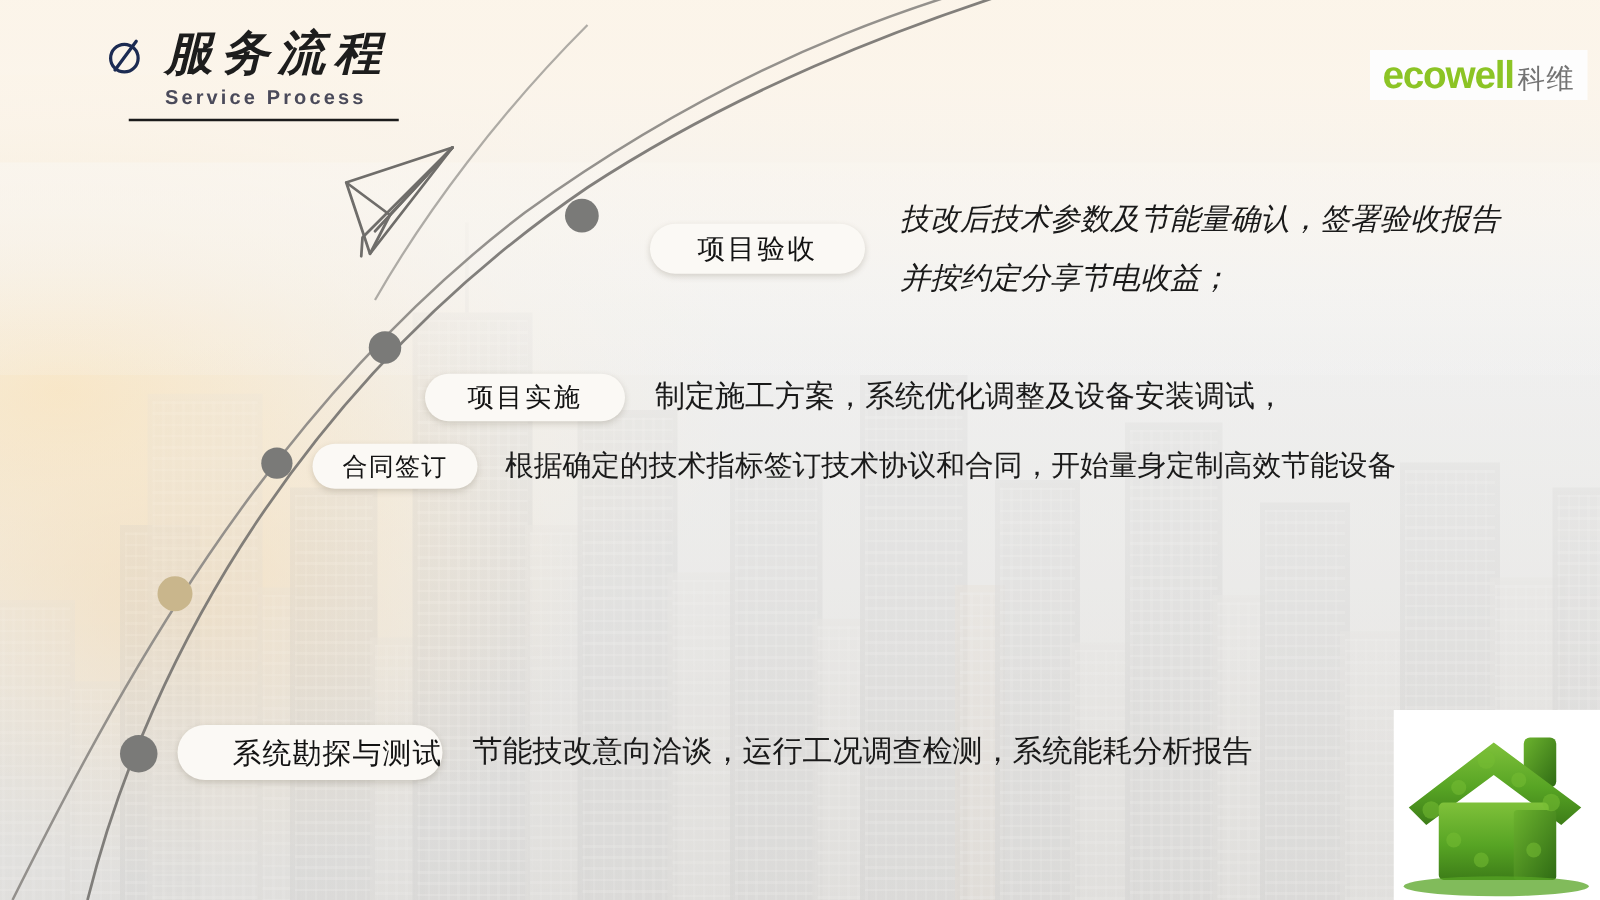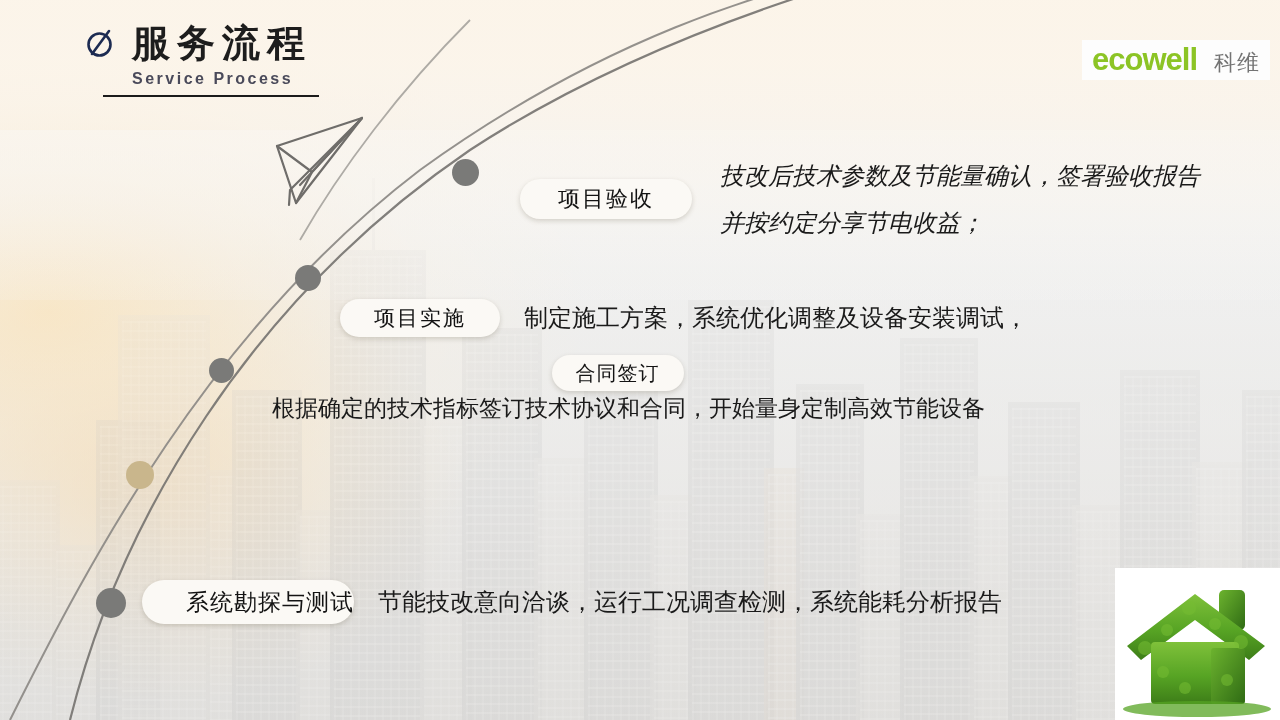--- a/index.html
+++ b/index.html
@@ -59,37 +59,37 @@
   .haze-top{
     position:absolute;left:0;right:0;top:0;height:300px;
     background:linear-gradient(180deg,rgba(252,245,234,.96) 0%,rgba(250,246,240,.55) 55%,rgba(248,248,248,.15) 100%);
   }
 
   
   .curves{position:absolute;inset:0;}
 
   
   .header{position:absolute;left:84px;top:24px;}
-  .hd-row{display:flex;align-items:center;gap:14px;}
+  .hd-row{display:flex;align-items:flex-end;gap:14px;font-style:italic;}
   .hd-icon{width:34px;height:34px;flex:none;}
   .hd-title{
     font-size:38px;font-weight:bold;color:#1d1d1d;letter-spacing:7px;
     line-height:1;white-space:nowrap;
   }
   .hd-sub{
     margin-left:48px;margin-top:8px;font-size:16px;color:#4a4a5a;
     letter-spacing:2.5px;font-weight:600;white-space:nowrap;
   }
   .hd-rule{margin-top:7px;margin-left:19px;width:216px;height:2px;background:#1b1b1b;}
 
   
   .logo{
     position:absolute;right:10px;top:40px;
     background:#fdfdfd;padding:4px 10px 5px 10px;
-    display:flex;align-items:baseline;gap:17px;
+    display:flex;align-items:baseline;gap:3px;
   }
   .logo-en{font-size:31px;font-weight:bold;color:#8cc425;letter-spacing:-1px;line-height:1;}
   .logo-cn{font-size:22px;font-weight:normal;color:#737373;letter-spacing:1px;line-height:1;}
 
   
   .step{position:absolute;display:flex;align-items:center;white-space:nowrap;}
   .dot{
     position:absolute;border-radius:50%;
   }
   .pill{
@@ -184,21 +184,21 @@
 
   <div class="dot" style="left:295px;top:265px;width:26px;height:26px;background:#7a7a78;"></div>
   <div class="step" style="left:340px;top:262px;margin-top:37px;">
     <div class="pill light" style="width:160px;height:38px;font-size:21px;letter-spacing:2px;">
       <span>项目实施</span>
     </div>
     <div class="desc" style="margin-left:24px;font-size:24px;">制定施工方案，系统优化调整及设备安装调试，</div>
   </div>
 
   <div class="dot" style="left:209px;top:358px;width:25px;height:25px;background:#7a7a78;"></div>
-  <div class="step" style="left:250px;top:355px;flex-direction:column;">
+  <div class="step" style="left:250px;top:355px;">
     <div class="pill light" style="width:132px;height:36px;font-size:20px;letter-spacing:1px;">
       <span>合同签订</span>
     </div>
     <div class="desc" style="margin-left:22px;font-size:23px;">根据确定的技术指标签订技术协议和合同，开始量身定制高效节能设备</div>
   </div>
 
   <div class="dot" style="left:126px;top:461px;width:28px;height:28px;background:#c9b68c;"></div>
 
   <div class="dot" style="left:96px;top:588px;width:30px;height:30px;background:#7a7a78;"></div>
   <div class="step" style="left:142px;top:580px;">

